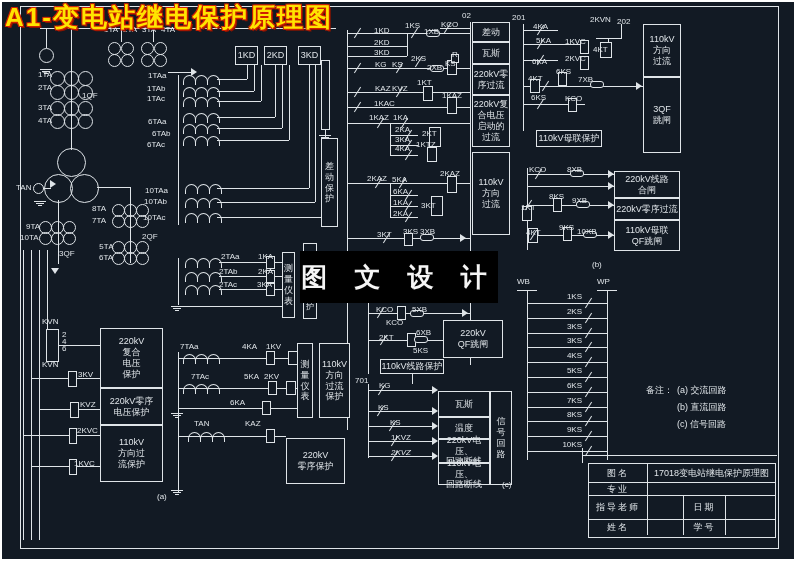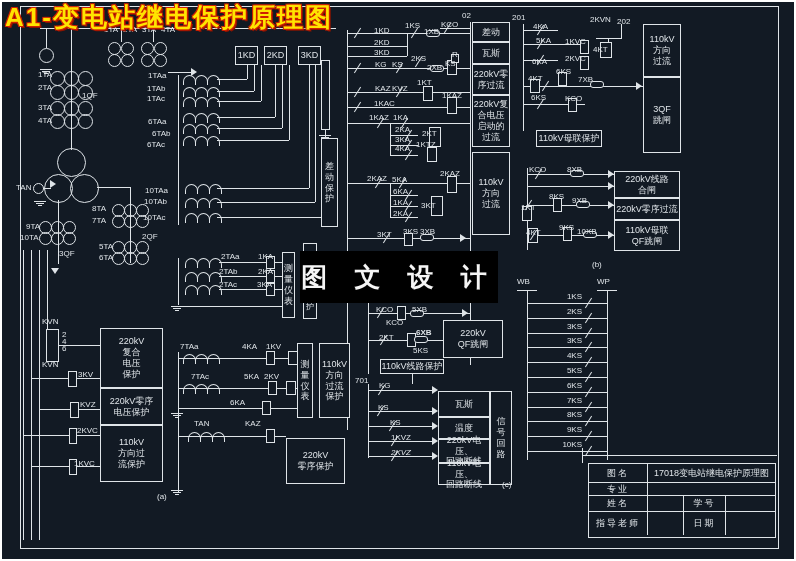--- a/index.html
+++ b/index.html
@@ -410,21 +410,21 @@
       <div class="lbl" style="left: 82px; top: 92px;">1QF</div>
       <div class="lbl" style="left: 38px; top: 104px;">3TA</div>
       <div class="lbl" style="left: 38px; top: 117px;">4TA</div>
       <div class="lbl" style="left: 16px; top: 184px;">TAN</div>
       <div class="lbl" style="left: 26px; top: 223px;">9TA</div>
       <div class="lbl" style="left: 20px; top: 234px;">10TA</div>
       <div class="lbl" style="left: 59px; top: 250px;">3QF</div>
       <div class="lbl" style="left: 92px; top: 205px;">8TA</div>
       <div class="lbl" style="left: 92px; top: 217px;">7TA</div>
       <div class="lbl" style="left: 142px; top: 233px;">2QF</div>
-      <div class="lbl" style="left: 99px; top: 243px;">5TA</div>
+      <div class="lbl" style="left: 99px; top: 243px; font-family: Liberation Mono, monospace;">5TA</div>
       <div class="lbl" style="left: 99px; top: 254px;">6TA</div>
       <div class="lbl" style="left: 148px; top: 72px;">1TAa</div>
       <div class="lbl" style="left: 147px; top: 85px;">1TAb</div>
       <div class="lbl" style="left: 147px; top: 95px;">1TAc</div>
       <div class="lbl" style="left: 148px; top: 118px;">6TAa</div>
       <div class="lbl" style="left: 152px; top: 130px;">6TAb</div>
       <div class="lbl" style="left: 147px; top: 141px;">6TAc</div>
       <div class="lbl" style="left: 145px; top: 187px;">10TAa</div>
       <div class="lbl" style="left: 144px; top: 198px;">10TAb</div>
       <div class="lbl" style="left: 143px; top: 214px;">10TAc</div>
@@ -489,21 +489,21 @@
       <div class="lbl" style="left: 393px; top: 199px;">1KA</div>
       <div class="lbl" style="left: 393px; top: 210px;">2KA</div>
       <div class="lbl" style="left: 421px; top: 202px;">3KT</div>
       <div class="lbl" style="left: 377px; top: 231px;">3KT</div>
       <div class="lbl" style="left: 403px; top: 228px;">3KS</div>
       <div class="lbl" style="left: 420px; top: 228px;">3XB</div>
       <div class="lbl" style="left: 376px; top: 306px;">KCO</div>
       <div class="lbl" style="left: 386px; top: 319px;">KCO</div>
       <div class="lbl" style="left: 412px; top: 306px;">5XB</div>
       <div class="lbl" style="left: 379px; top: 334px;">2KT</div>
-      <div class="lbl" style="left: 416px; top: 329px; font-weight: bold;">6XB</div>
+      <div class="lbl" style="left: 416px; top: 329px;">6XB</div>
       <div class="lbl" style="left: 413px; top: 347px;">5KS</div>
       <div class="lbl" style="left: 355px; top: 377px;">701</div>
       <div class="lbl" style="left: 379px; top: 382px;">KG</div>
       <div class="lbl" style="left: 378px; top: 404px;">KS</div>
       <div class="lbl" style="left: 390px; top: 419px;">KS</div>
       <div class="lbl" style="left: 391px; top: 434px;">1KVZ</div>
       <div class="lbl" style="left: 391px; top: 449px; font-style: italic;">2KVZ</div>
       <div class="lbl" style="left: 502px; top: 481px;">(c)</div>
       <div class="lbl" style="left: 533px; top: 23px;">4KA</div>
       <div class="lbl" style="left: 536px; top: 37px;">5KA</div>
@@ -627,36 +627,44 @@
       <div class="hl" style="left: 527px; top: 451px; width: 80px; height: 1px;"></div>
       <div class="slash" style="left: 588px; top: 445px;"></div>
       <div class="lbl" style="left: 548px; top: 441px; width: 34px; text-align: right;">10KS</div>
     </div>
   <div id="drawing-title">A1-变电站继电保护原理图</div>
 
   <div id="watermark">
     <span>图 文 设 计</span>
   </div>
 
+  <div id="notes">
+    <div class="nh">备注：</div>
+    <div class="ni">
+      <div>(a) 交流回路</div>
+      <div>(b) 直流回路</div>
+      <div>(c) 信号回路</div>
+    </div>
+  </div>
 
   <div id="tblock">
     <div class="trow" style="height:18px">
       <div class="tc" style="width:58px">图名</div>
       <div class="tc" style="flex:1;letter-spacing:0">17018变电站继电保护原理图</div>
     </div>
     <div class="trow" style="height:13px">
       <div class="tc" style="width:58px">专业</div>
       <div class="tc" style="flex:1"></div>
     </div>
+    <div class="trow" style="height:24px">
+      <div class="tc" style="width:58px">指导老师</div>
+      <div class="tc" style="width:36px"></div>
+      <div class="tc" style="width:42px">日期</div>
+      <div class="tc" style="flex:1"></div>
+    </div>
     <div class="trow" style="height:16px">
       <div class="tc" style="width:58px">姓名</div>
       <div class="tc" style="width:36px"></div>
       <div class="tc" style="width:42px">学号</div>
       <div class="tc" style="flex:1"></div>
     </div>
-    <div class="trow" style="height:24px">
-      <div class="tc" style="width:58px">指导老师</div>
-      <div class="tc" style="width:36px"></div>
-      <div class="tc" style="width:42px">日期</div>
-      <div class="tc" style="flex:1"></div>
-    </div>
   </div>
 </div>
 
 </body></html>

